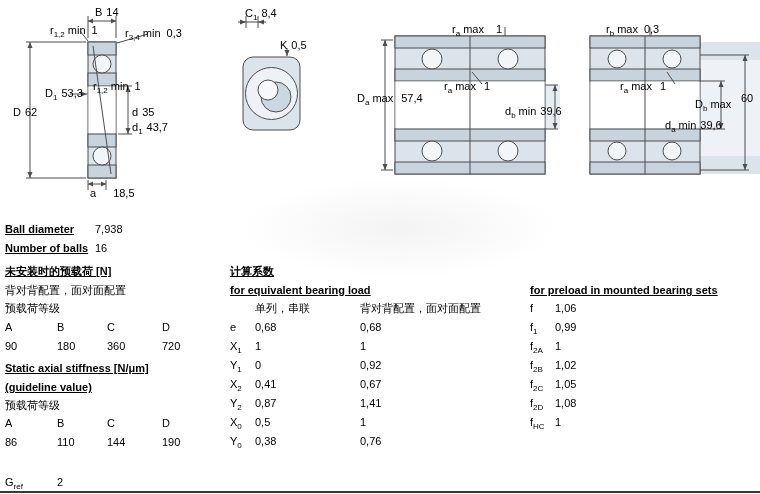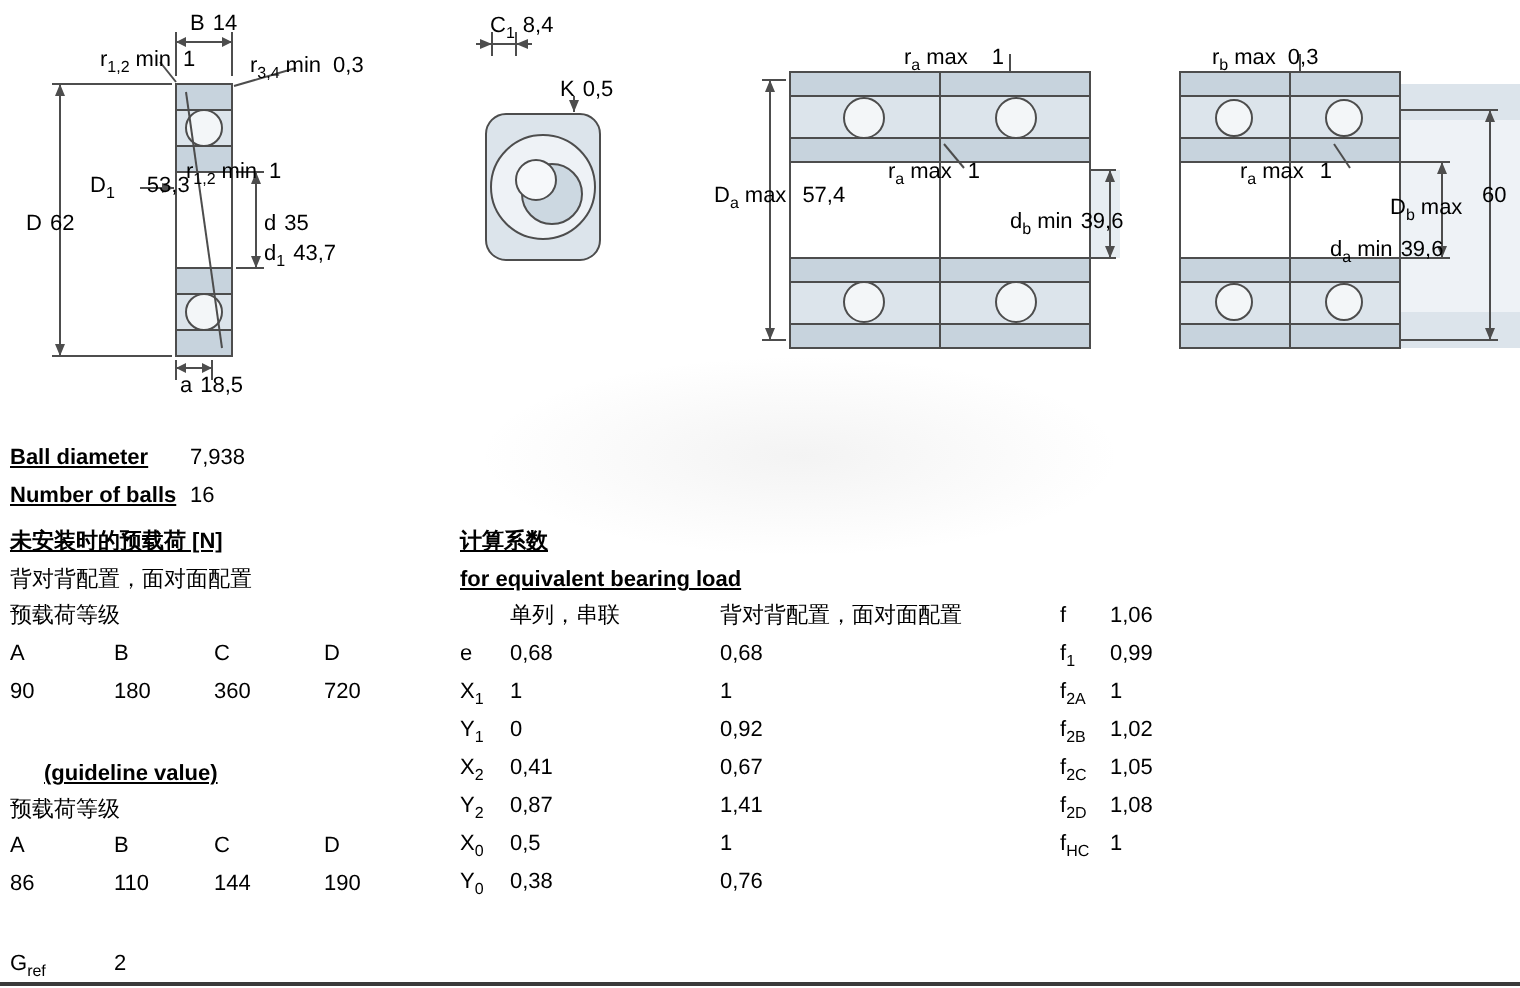--- a/index.html
+++ b/index.html
@@ -138,26 +138,26 @@
       <polygon points="170,55 167.5,61 172.5,61"></polygon>
         <polygon points="170,170 167.5,164 172.5,164"></polygon>
       <polygon points="146,81 143.5,87 148.5,87"></polygon>
         <polygon points="146,129 143.5,123 148.5,123"></polygon>
     </g>
   </svg>
 
   <span class="t" style="left:95px;top:6px"><span>B</span><span class="val" style="margin-left:4px">14</span></span>
   <span class="t" style="left:50px;top:24px"><span>r</span><sub>1,2</sub><span class="sfx">min</span><span class="val" style="margin-left:6px">1</span></span>
   <span class="t" style="left:125px;top:27px"><span>r</span><sub>3,4</sub><span class="sfx">min</span><span class="val" style="margin-left:6px">0,3</span></span>
-  <span class="t" style="left:45px;top:87px"><span>D</span><sub>1</sub><span class="val" style="margin-left:16px">53,3</span></span>
+  <span class="t" style="left:45px;top:87px"><span>D</span><sub>1</sub><span class="val" style="margin-left:4px">53,3</span></span>
   <span class="t" style="left:93px;top:80px"><span>r</span><sub>1,2</sub><span class="sfx">min</span><span class="val" style="margin-left:6px">1</span></span>
   <span class="t" style="left:13px;top:106px"><span>D</span><span class="val" style="margin-left:4px">62</span></span>
   <span class="t" style="left:132px;top:106px"><span>d</span><span class="val" style="margin-left:4px">35</span></span>
   <span class="t" style="left:132px;top:121px"><span>d</span><sub>1</sub><span class="val" style="margin-left:4px">43,7</span></span>
-  <span class="t" style="left:90px;top:187px"><span>a</span><span class="val" style="margin-left:4px">18,5</span></span>
+  <span class="t" style="left:90px;top:187px"><span>a</span><span class="val" style="margin-left:17px">18,5</span></span>
 
   <span class="t" style="left:245px;top:7px"><span>C</span><sub>1</sub><span class="val" style="margin-left:4px">8,4</span></span>
   <span class="t" style="left:280px;top:39px"><span>K</span><span class="val" style="margin-left:4px">0,5</span></span>
 
   <span class="t" style="left:452px;top:23px"><span>r</span><sub>a</sub><span class="sfx">max</span><span class="val" style="margin-left:12px">1</span></span>
   <span class="t" style="left:444px;top:80px"><span>r</span><sub>a</sub><span class="sfx">max</span><span class="val" style="margin-left:8px">1</span></span>
   <span class="t" style="left:357px;top:92px"><span>D</span><sub>a</sub><span class="sfx">max</span><span class="val" style="margin-left:8px">57,4</span></span>
   <span class="t" style="left:505px;top:105px"><span>d</span><sub>b</sub><span class="sfx">min</span><span class="val" style="margin-left:4px">39,6</span></span>
 
   <span class="t" style="left:606px;top:23px"><span>r</span><sub>b</sub><span class="sfx">max</span><span class="val" style="margin-left:6px">0,3</span></span>
@@ -178,21 +178,22 @@
   <span class="t" style="left:5px;top:302px">预载荷等级</span>
   <span class="t" style="left:5px;top:321px">A</span>
   <span class="t" style="left:57px;top:321px">B</span>
   <span class="t" style="left:107px;top:321px">C</span>
   <span class="t" style="left:162px;top:321px">D</span>
   <span class="t" style="left:5px;top:340px">90</span>
   <span class="t" style="left:57px;top:340px">180</span>
   <span class="t" style="left:107px;top:340px">360</span>
   <span class="t" style="left:162px;top:340px">720</span>
 
-  <span class="t b" style="left:22px;top:381px">(guideline value)</span>
+  <span class="t b" style="left:5px;top:362px">Static axial stiffness [N/μm]</span>
+  <span class="t b" style="left:5px;top:381px">(guideline value)</span>
   <span class="t" style="left:5px;top:399px">预载荷等级</span>
   <span class="t" style="left:5px;top:417px">A</span>
   <span class="t" style="left:57px;top:417px">B</span>
   <span class="t" style="left:107px;top:417px">C</span>
   <span class="t" style="left:162px;top:417px">D</span>
   <span class="t" style="left:5px;top:436px">86</span>
   <span class="t" style="left:57px;top:436px">110</span>
   <span class="t" style="left:107px;top:436px">144</span>
   <span class="t" style="left:162px;top:436px">190</span>
 
@@ -225,20 +226,21 @@
   <span class="t" style="left:360px;top:397px">1,41</span>
 
   <span class="t" style="left:230px;top:416px"><span>X</span><sub>0</sub></span>
   <span class="t" style="left:255px;top:416px">0,5</span>
   <span class="t" style="left:360px;top:416px">1</span>
 
   <span class="t" style="left:230px;top:435px"><span>Y</span><sub>0</sub></span>
   <span class="t" style="left:255px;top:435px">0,38</span>
   <span class="t" style="left:360px;top:435px">0,76</span>
 
+  <span class="t b" style="left:530px;top:284px">for preload in mounted bearing sets</span>
 
   <span class="t" style="left:530px;top:302px"><span>f</span><sub></sub></span>
   <span class="t" style="left:555px;top:302px">1,06</span>
 
   <span class="t" style="left:530px;top:321px"><span>f</span><sub>1</sub></span>
   <span class="t" style="left:555px;top:321px">0,99</span>
 
   <span class="t" style="left:530px;top:340px"><span>f</span><sub>2A</sub></span>
   <span class="t" style="left:555px;top:340px">1</span>
 

